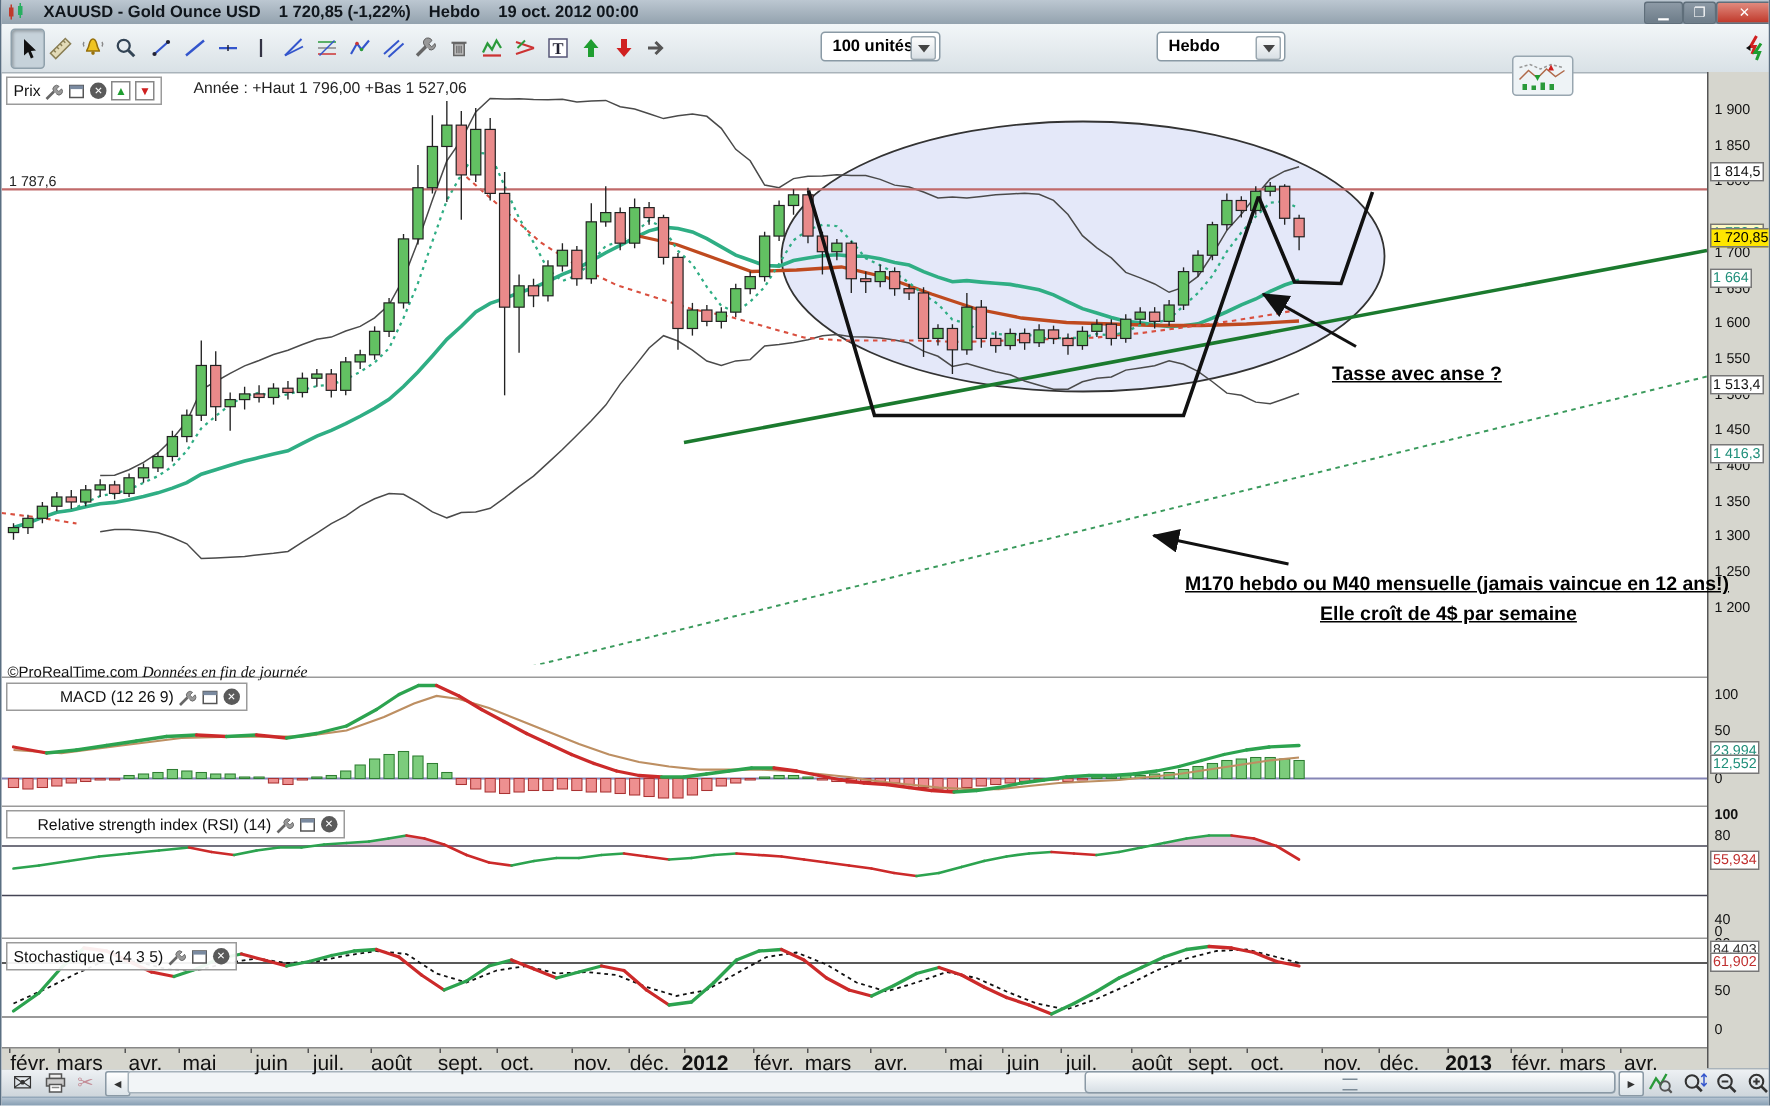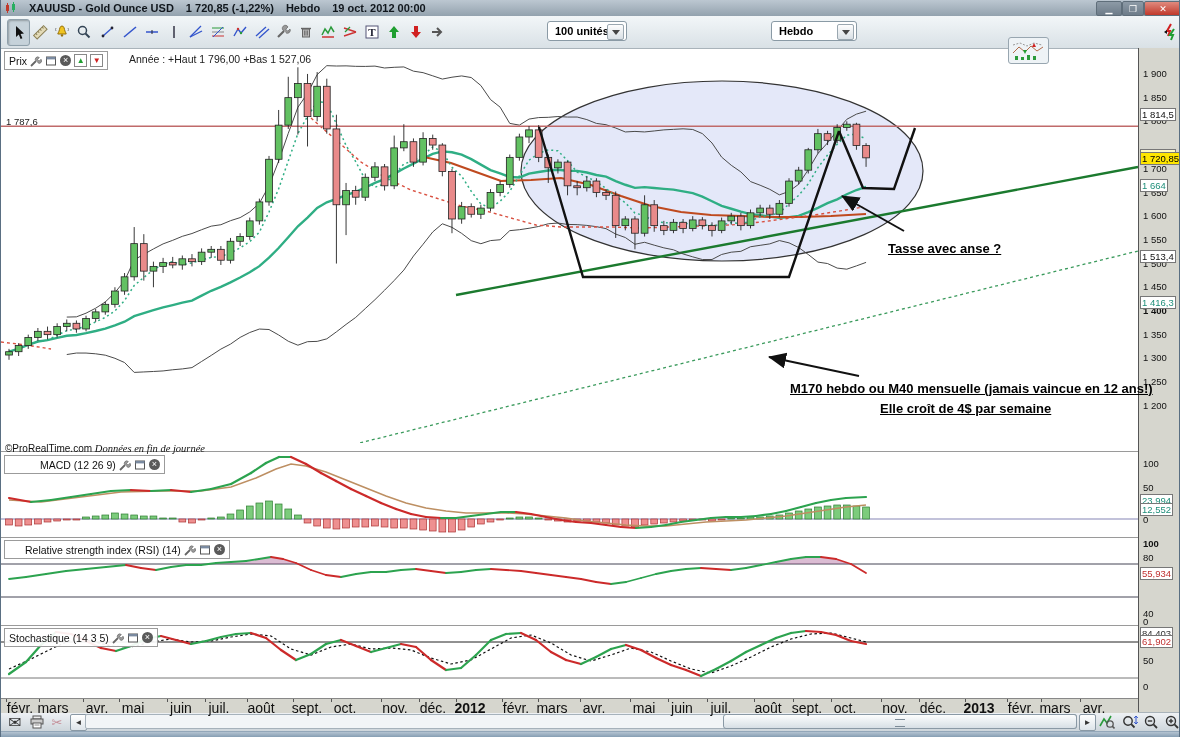--- a/index.html
+++ b/index.html
@@ -795,21 +795,21 @@
 <div class="abs gutter" id="gutter">
     <div class="ptick" style="top: 20px;">1 900</div>
     <div class="ptick" style="top: 43.7px;">1 850</div>
     <div class="ptick" style="top: 67.4px;">1 800</div>
     <div class="ptick" style="top: 114.8px;">1 700</div>
     <div class="ptick" style="top: 138.5px;">1 650</div>
     <div class="ptick" style="top: 162.2px;">1 600</div>
     <div class="ptick" style="top: 185.9px;">1 550</div>
     <div class="ptick" style="top: 209.6px;">1 500</div>
     <div class="ptick" style="top: 233.3px;">1 450</div>
-    <div class="ptick" style="top: 257px; font-weight: bold;">1 400</div>
+    <div class="ptick" style="top: 257px;">1 400</div>
     <div class="ptick" style="top: 280.7px;">1 350</div>
     <div class="ptick" style="top: 304.4px;">1 300</div>
     <div class="ptick" style="top: 328.1px;">1 250</div>
     <div class="ptick" style="top: 351.8px;">1 200</div>
     <div class="pbox" style="top: 59.527px; color: rgb(17, 17, 17); background: rgb(255, 255, 255);">1 814,5</div>
     <div class="pbox" style="top: 101px; color: rgb(31, 143, 122); background: #fef9c3;">1 758,3</div>
     <div class="pbox" style="top: 130.864px; color: rgb(31, 143, 122); background: rgb(255, 255, 255);">1 664</div>
     <div class="pbox" style="top: 202.248px; color: rgb(17, 17, 17); background: rgb(255, 255, 255);">1 513,4</div>
     <div class="pbox" style="top: 248.274px; color: rgb(31, 143, 122); background: rgb(255, 255, 255);">1 416,3</div>
     <div class="pbox" style="top: 103.917px; color: rgb(0, 0, 0); background: rgb(255, 230, 0);">1 720,85</div>

